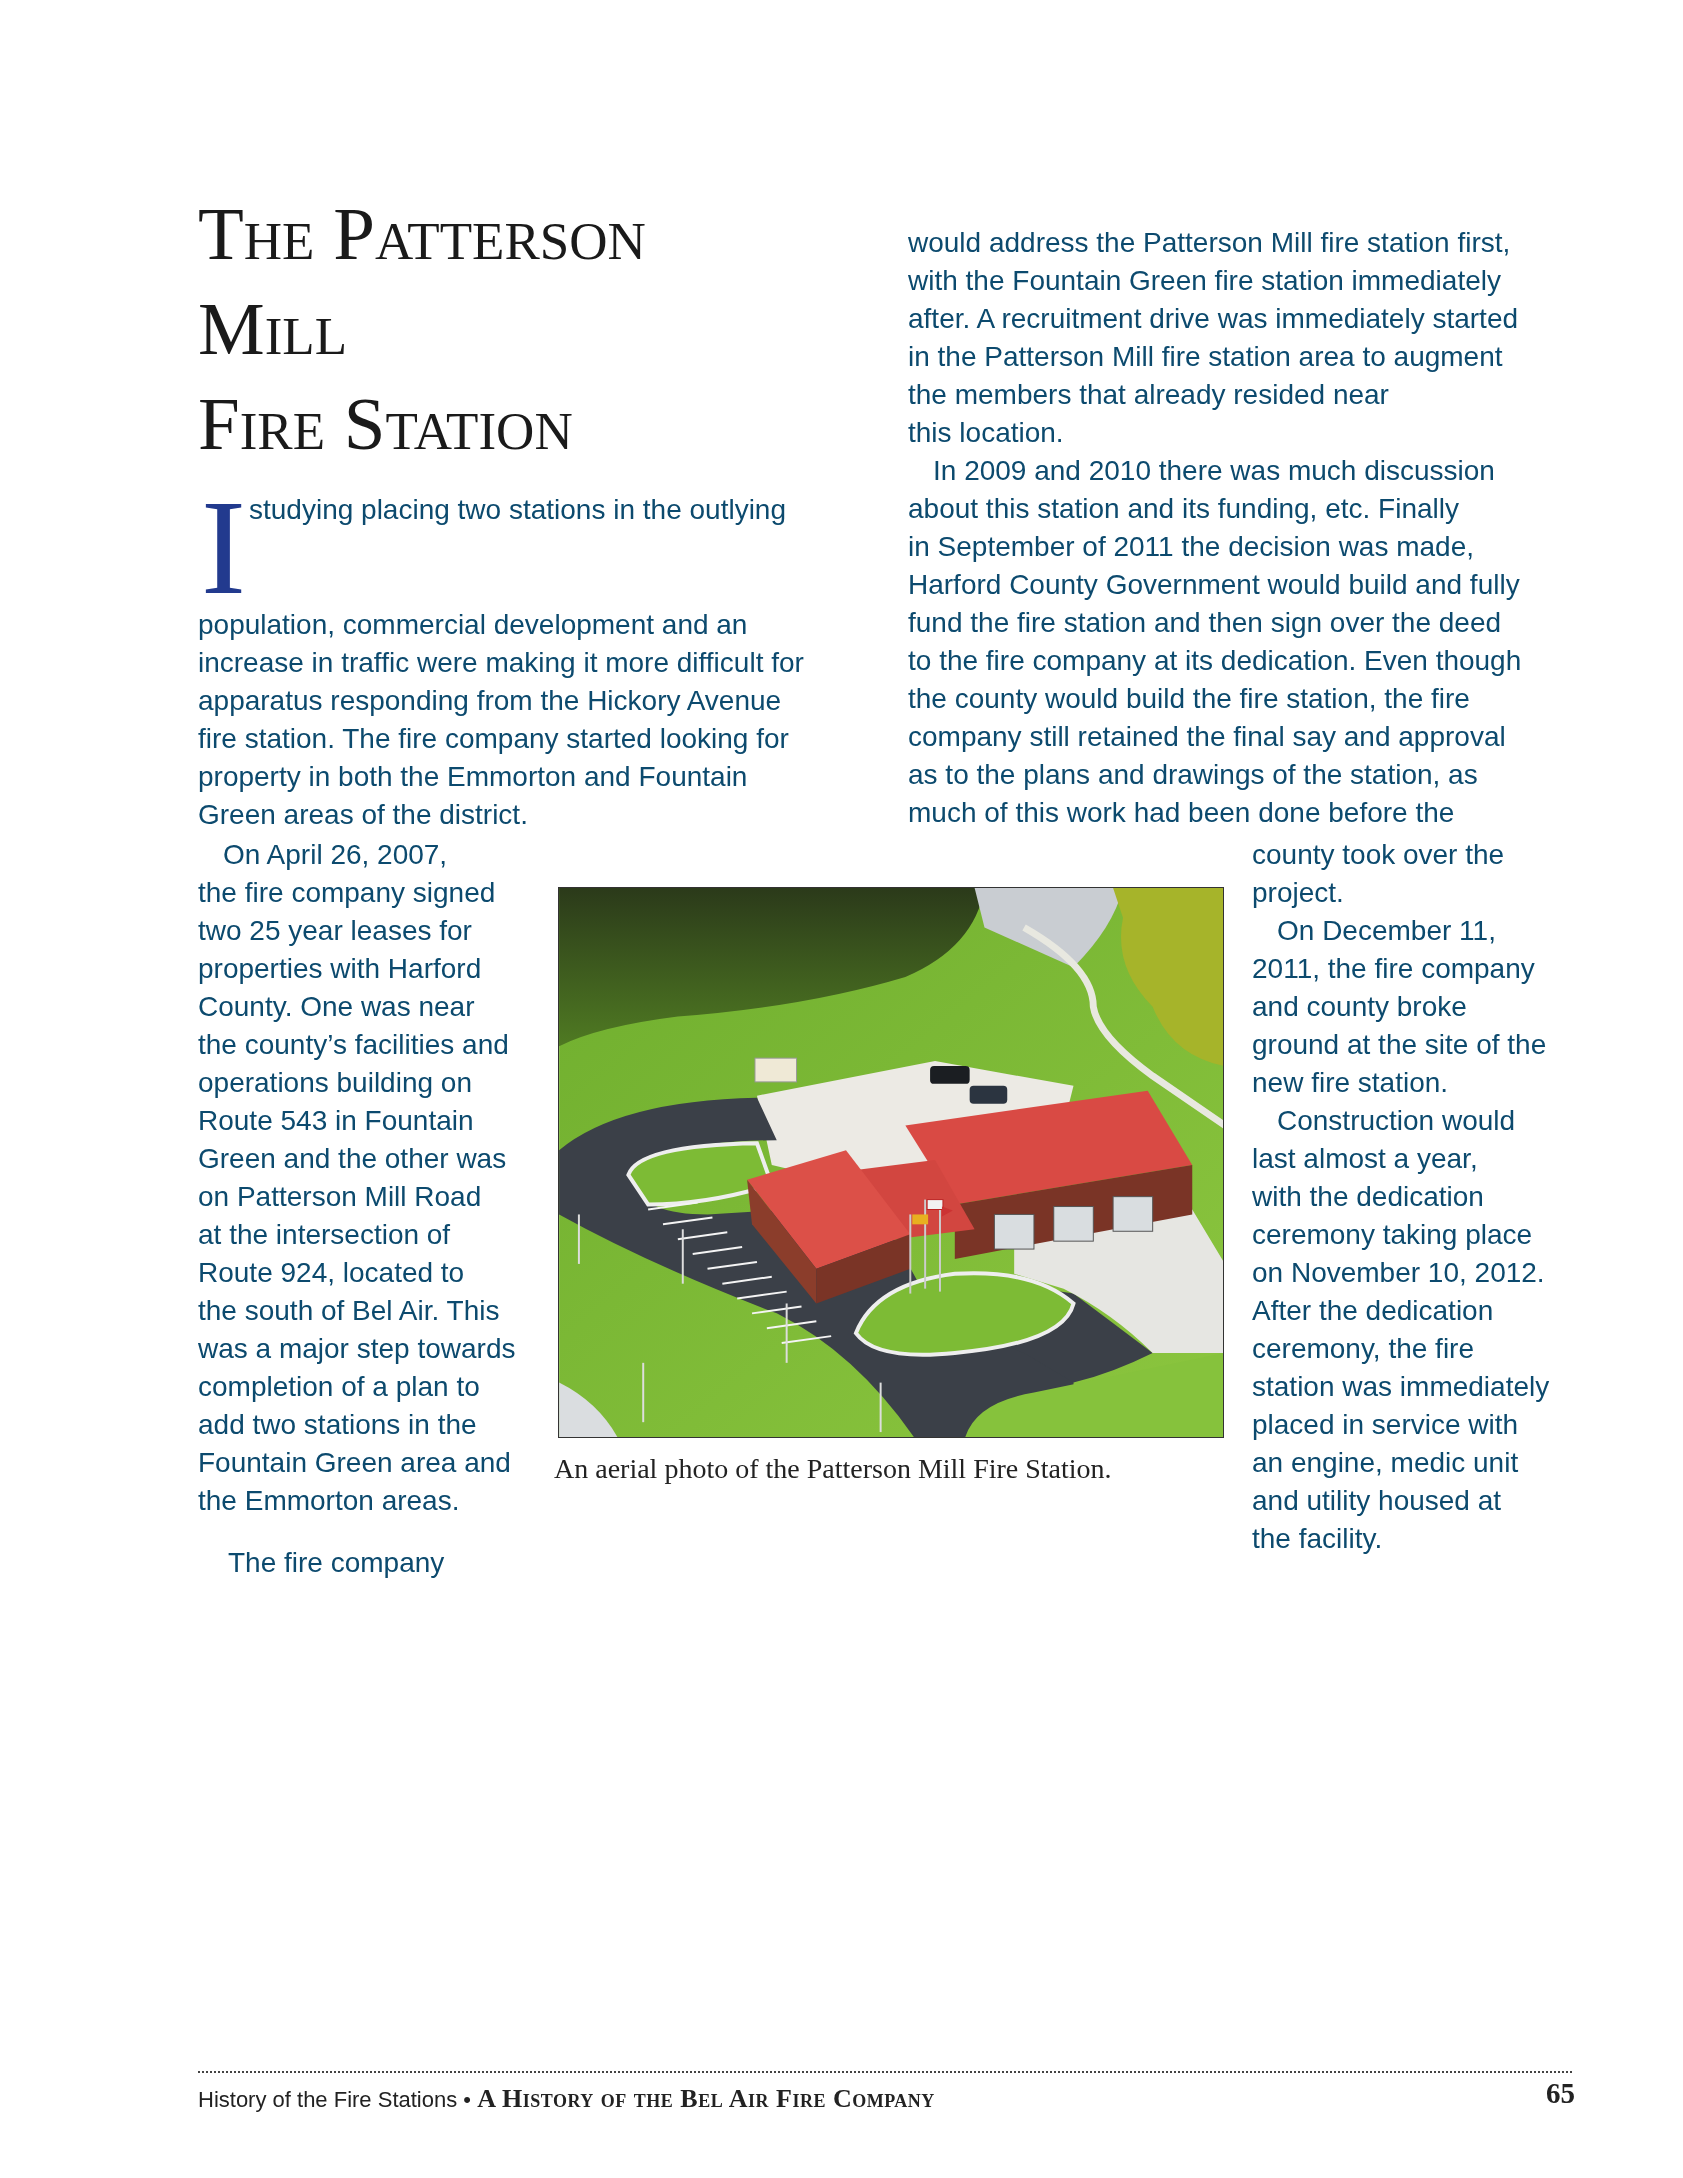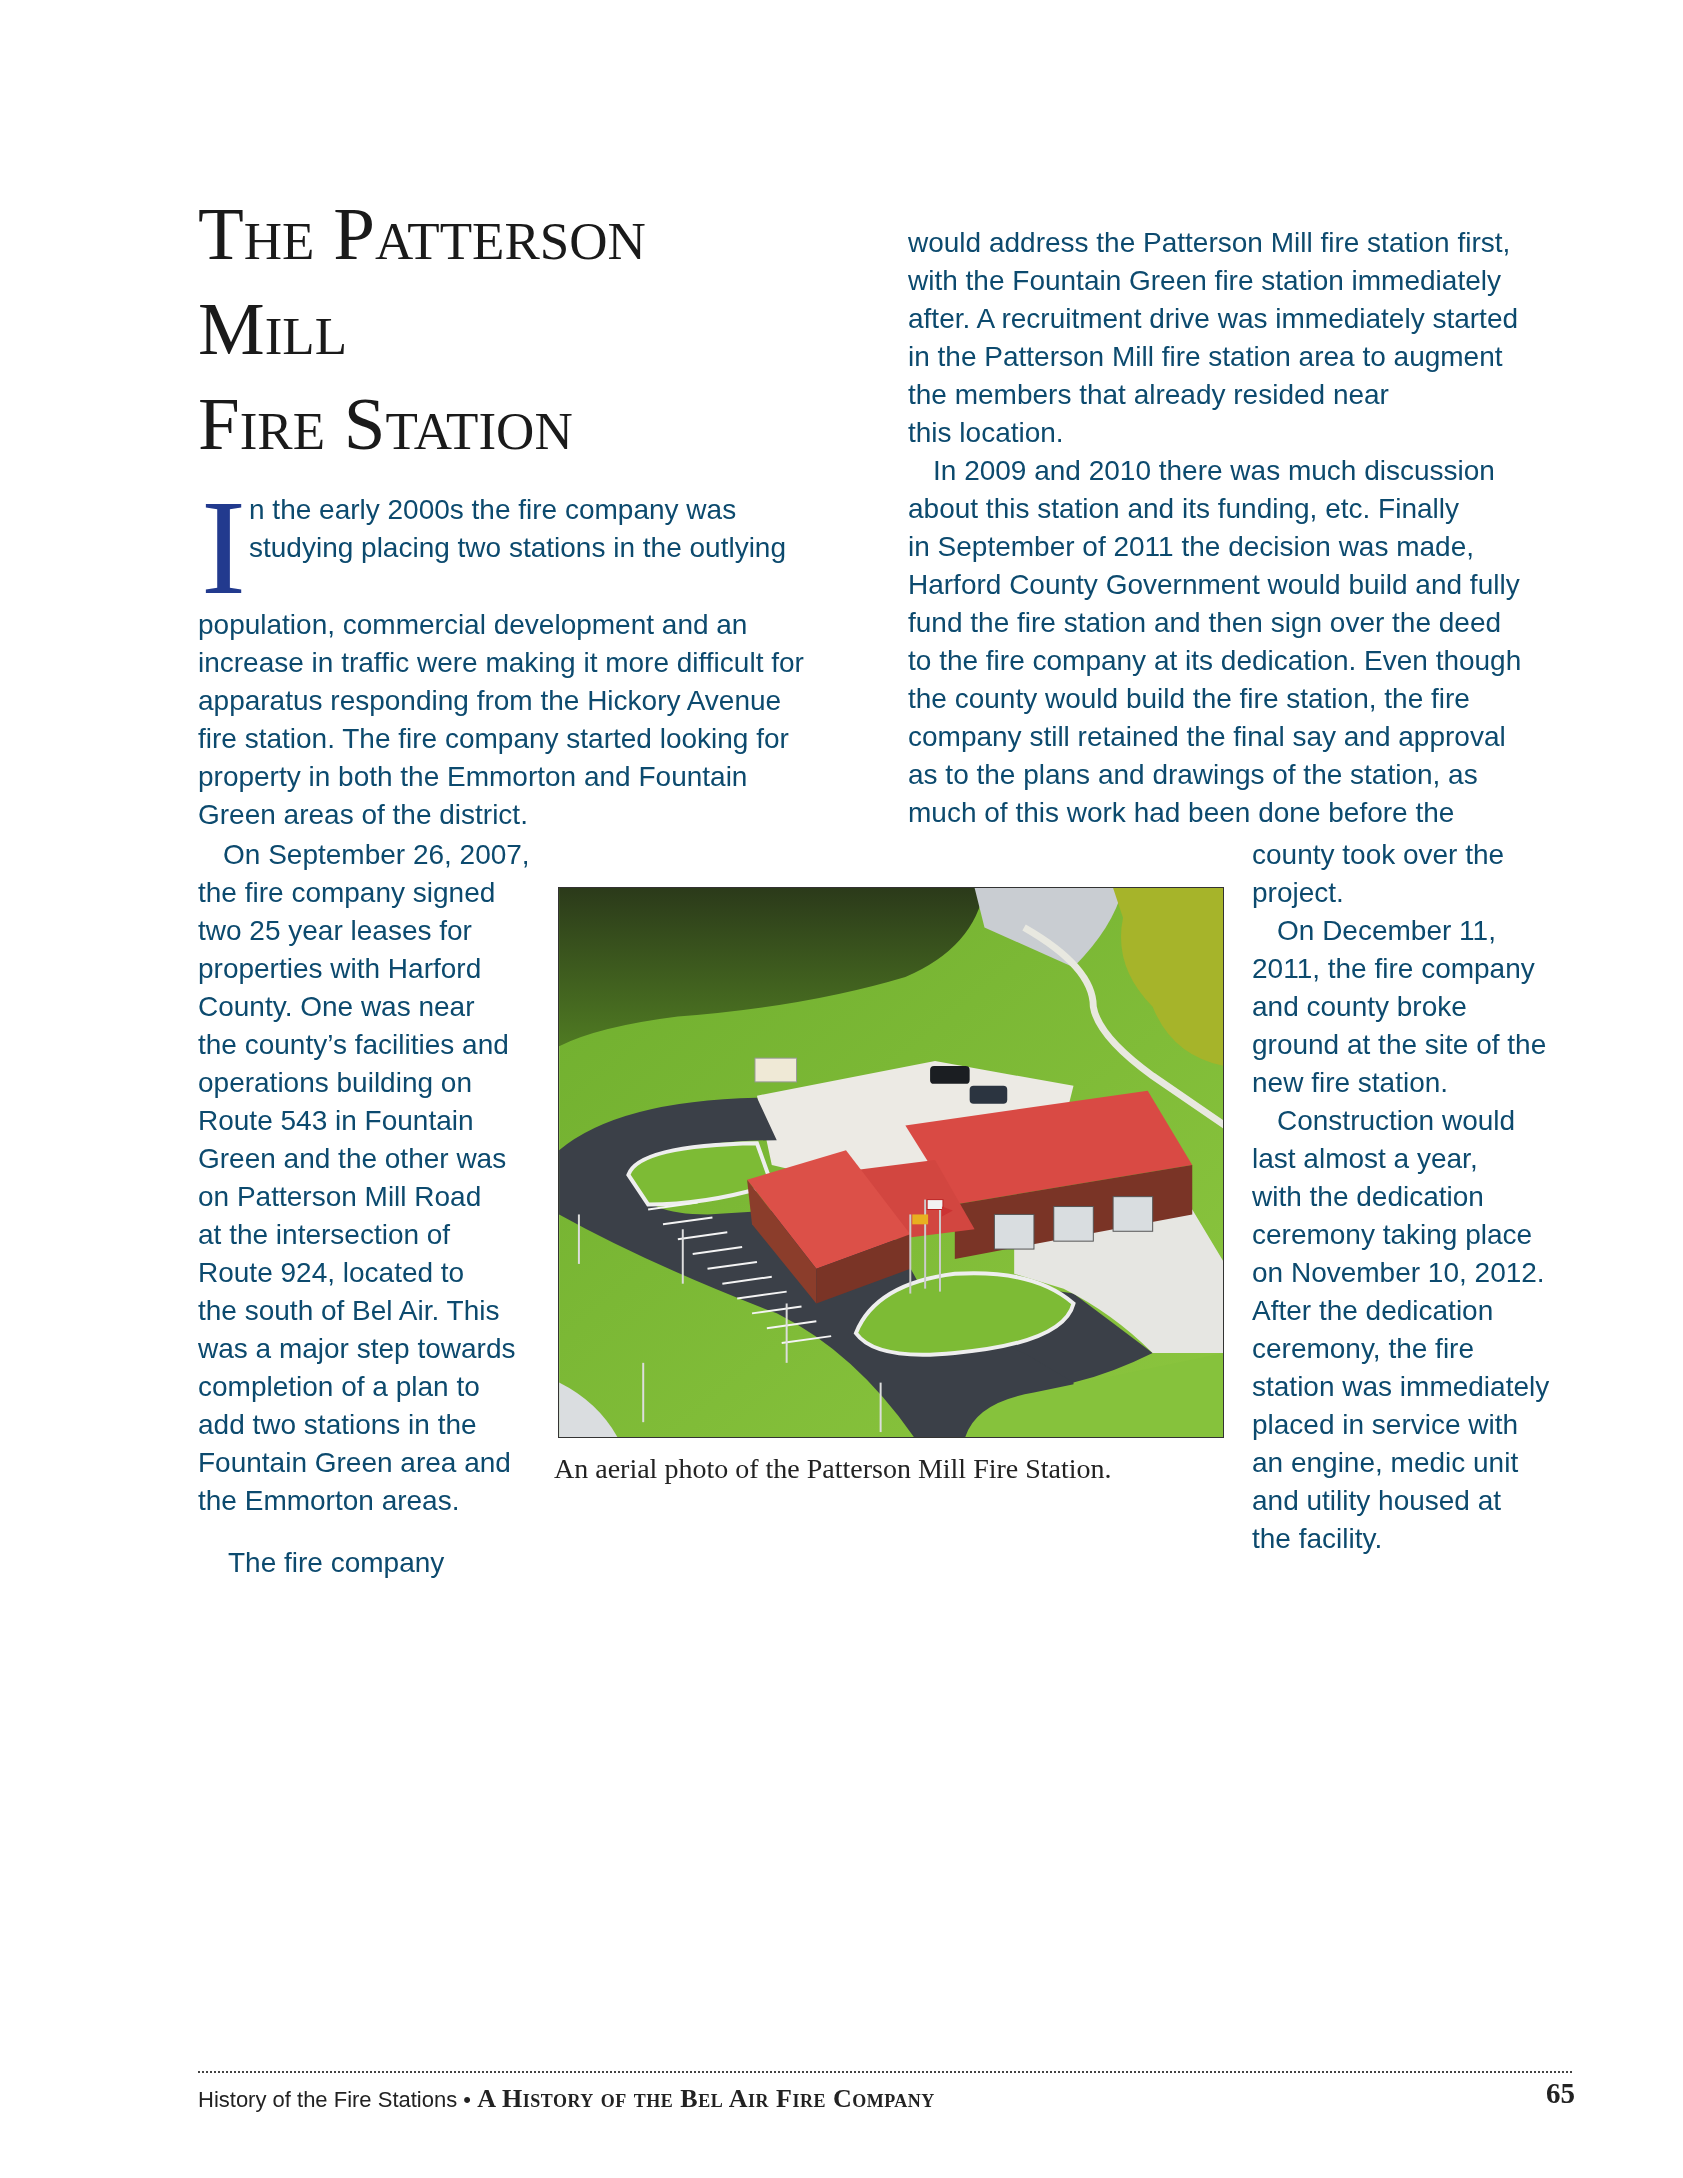--- a/index.html
+++ b/index.html
@@ -59,35 +59,34 @@
 
 <h1 class="abs title">
   <span>The Patterson</span>
   <span>Mill</span>
   <span>Fire Station</span>
 </h1>
 
 <div class="abs dropcap">I</div>
 
 <div class="abs body-text" style="left:249px; top:491px;">
-  <span class="line">n the early 2000s the fire company was</span>
   <span class="line">studying placing two stations in the outlying</span>
 </div>
 
 <div class="abs body-text" style="left:198px; top:606px;">
   <span class="line">population, commercial development and an</span>
   <span class="line">increase in traffic were making it more difficult for</span>
   <span class="line">apparatus responding from the Hickory Avenue</span>
   <span class="line">fire station. The fire company started looking for</span>
   <span class="line">property in both the Emmorton and Fountain</span>
   <span class="line">Green areas of the district.</span>
 </div>
 
 <div class="abs body-text" style="left:198px; top:836px;">
-  <span class="line indent">On September 26, 2007,</span>
+  <span class="line indent">On April 26, 2007,</span>
   <span class="line">the fire company signed</span>
   <span class="line">two 25 year leases for</span>
   <span class="line">properties with Harford</span>
   <span class="line">County. One was near</span>
   <span class="line">the county’s facilities and</span>
   <span class="line">operations building on</span>
   <span class="line">Route 543 in Fountain</span>
   <span class="line">Green and the other was</span>
   <span class="line">on Patterson Mill Road</span>
   <span class="line">at the intersection of</span>

